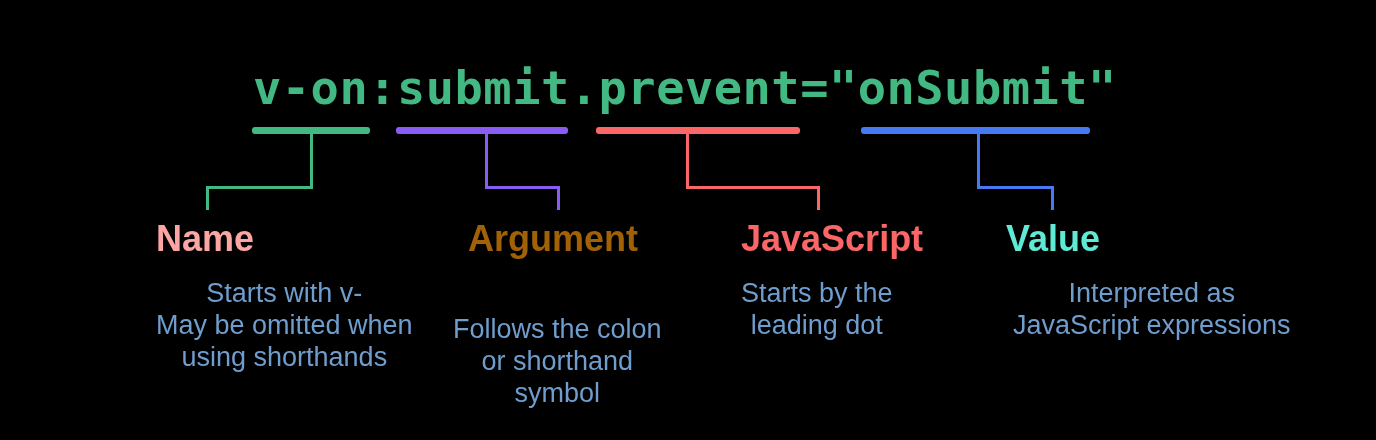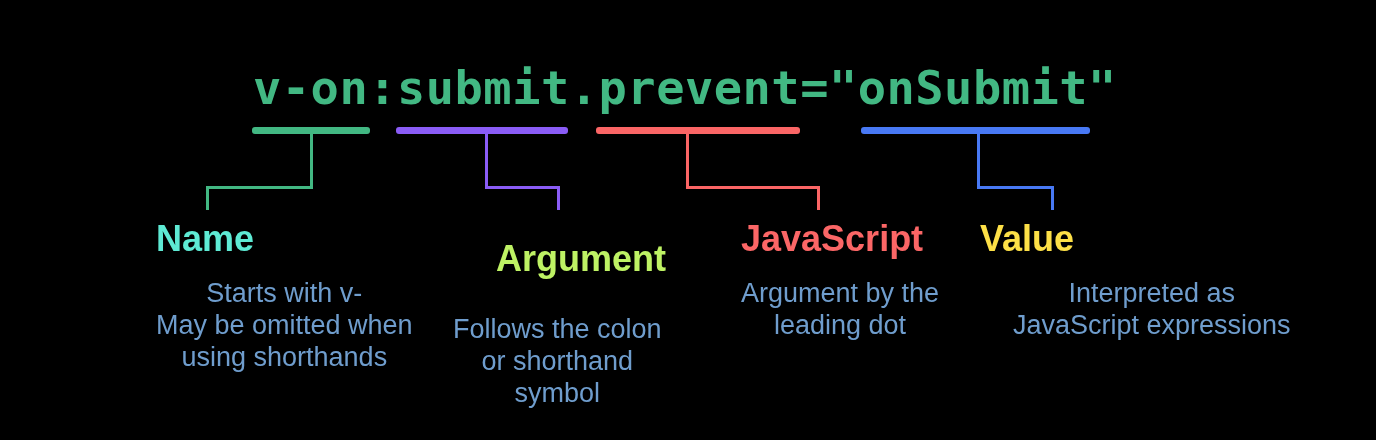--- a/index.html
+++ b/index.html
@@ -66,24 +66,24 @@
 
   
   .part-label {
     position: absolute;
     top: 218px;
     font-size: 36px;
     font-weight: 700;
     line-height: 42px;
     white-space: nowrap;
   }
-  .label-name { left: 156px;  color: #5eead4; }
-  .label-arg  { left: 496px;  color: #bef264; margin-top: 20px; }
+  .label-name { left: 156px;  color: #fca5a5; }
+  .label-arg  { left: 468px;  color: #a16207; }
   .label-mod  { left: 741px;  color: #fb6666; }
-  .label-val  { left: 980px; color: #fde047; }
+  .label-val  { left: 1006px; color: #5eead4; }
 
   
   .part-desc {
     position: absolute;
     top: 277px;
     font-size: 27px;
     font-weight: 400;
     line-height: 32px;
     color: #6f9dcd;
     white-space: pre-line;
@@ -126,18 +126,18 @@
   <div class="part-label label-arg">Argument</div>
   <div class="part-label label-mod">JavaScript</div>
   <div class="part-label label-val">Value</div>
 
   <div class="part-desc desc-name">Starts with v-
 May be omitted when
 using shorthands</div>
   <div class="part-desc desc-arg">Follows the colon
 or shorthand
 symbol</div>
-  <div class="part-desc desc-mod">Argument by the
+  <div class="part-desc desc-mod">Starts by the
 leading dot</div>
   <div class="part-desc desc-val">Interpreted as
 JavaScript expressions</div>
 
 </div>
 
 </body></html>

